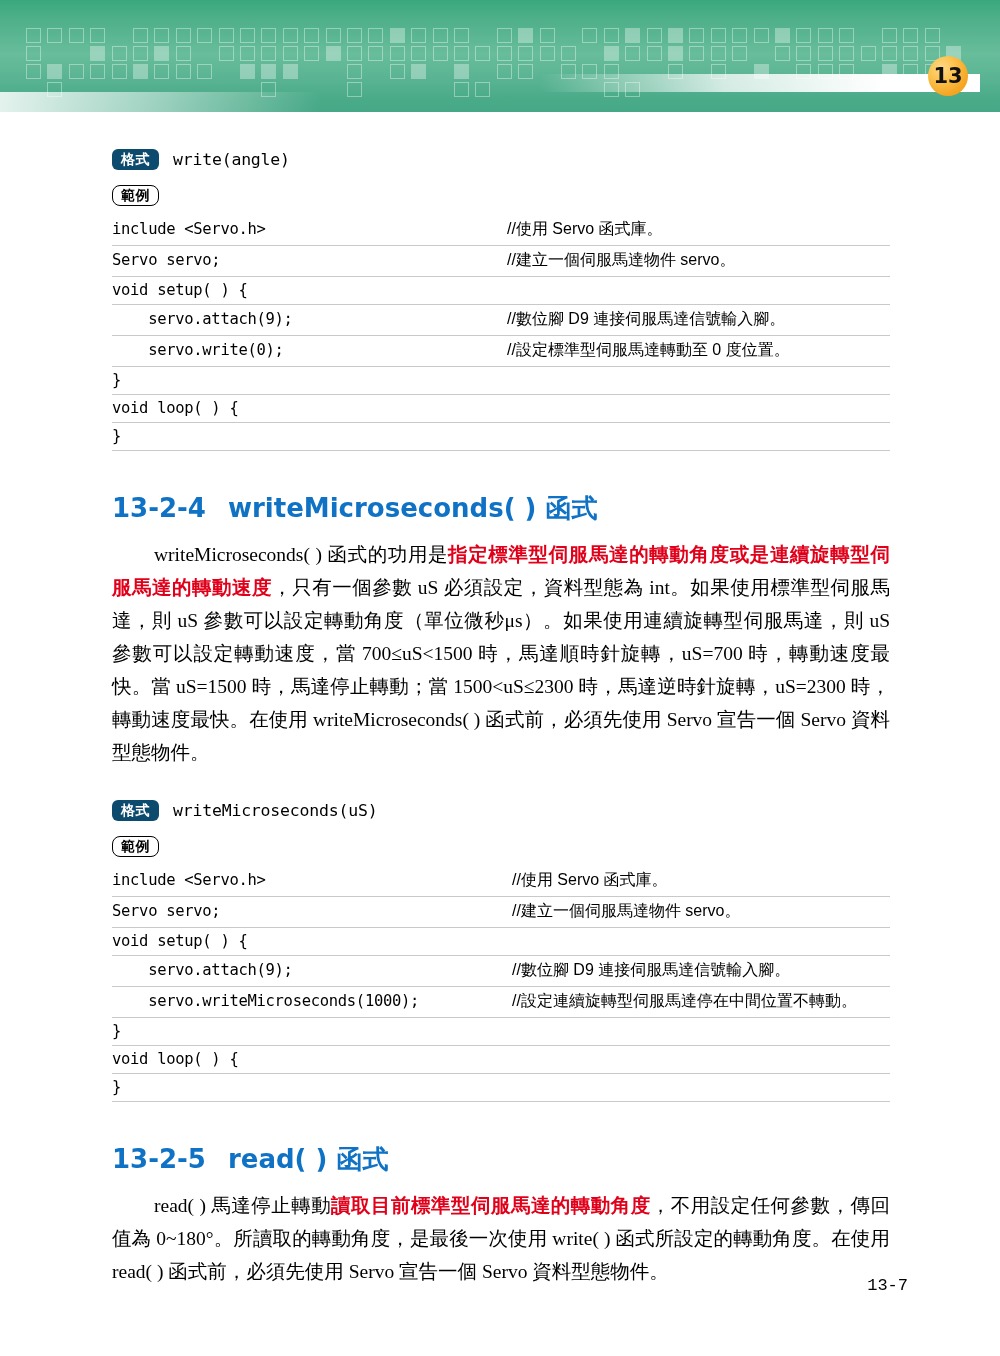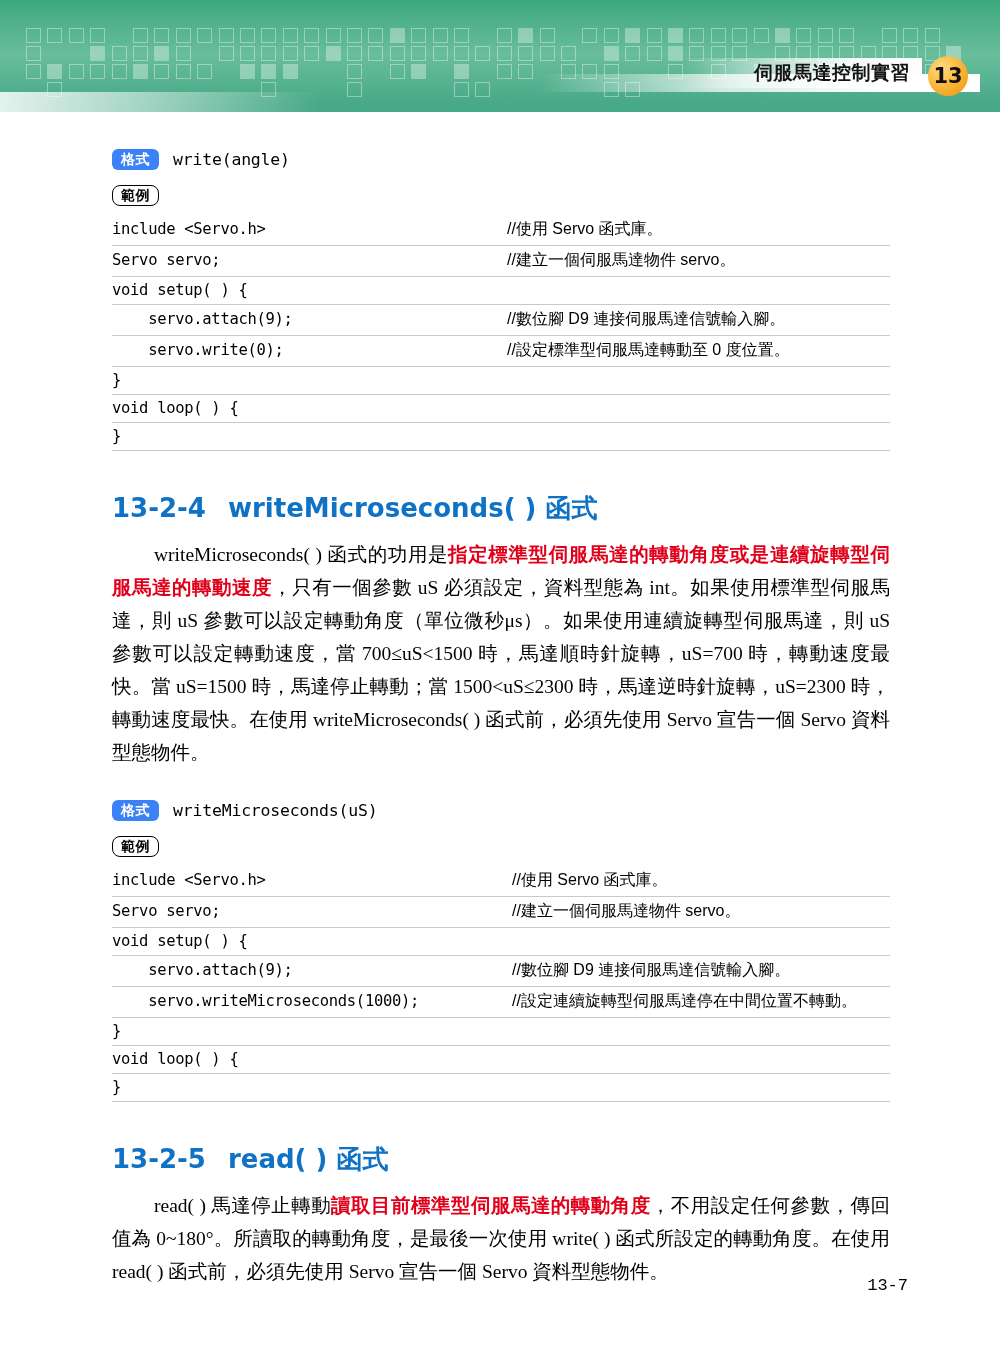--- a/index.html
+++ b/index.html
@@ -128,21 +128,21 @@
   .syntax-row {
     display: flex;
     align-items: center;
     height: 30px;
     margin-top: 26px;
   }
   .badge-format {
     display: inline-flex;
     align-items: center;
     justify-content: center;
-    background: #3b82f6;
+    background: #0c4a6e;
     color: #ffffff;
     border-radius: 6px;
     font-family: "DejaVu Sans", sans-serif;
     font-size: 14px;
     font-weight: bold;
     padding: 3px 9px 4px 9px;
     line-height: 1;
     letter-spacing: 0.5px;
   }
   .badge-example {
@@ -369,23 +369,20 @@
       <div class="msq open" style="left: 21.4px; top: 54px;"></div>
       <div class="msq open" style="left: 235.4px; top: 54px;"></div>
       <div class="msq open" style="left: 321px; top: 54px;"></div>
       <div class="msq open" style="left: 428px; top: 54px;"></div>
       <div class="msq open" style="left: 449.4px; top: 54px;"></div>
       <div class="msq open" style="left: 577.8px; top: 54px;"></div>
       <div class="msq open" style="left: 599.2px; top: 54px;"></div>
     </div>
   <div class="white-fade-left"></div>
   <div class="white-fade"></div>
-  <div class="header-title-plate">
-    <span class="header-title-text">伺服馬達控制實習</span>
-  </div>
   <div class="chapter-badge">
     <span class="chapter-badge-num">13</span>
   </div>
 </div>
 
 <div class="content">
   <div class="inner">
 
     <div class="syntax-row">
       <span class="badge-format">格式</span>

